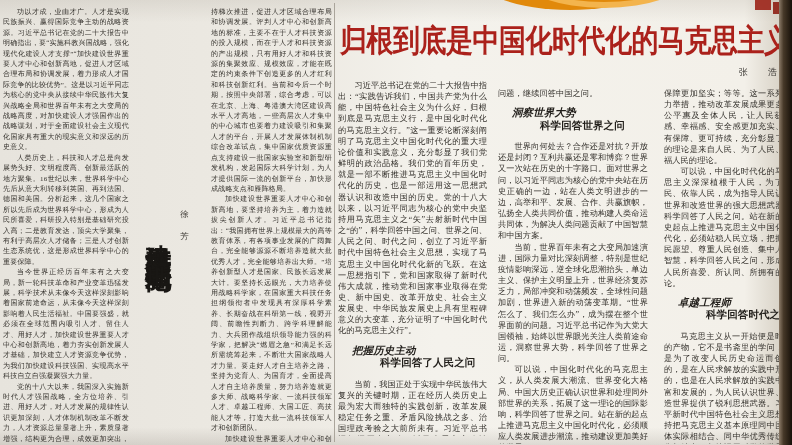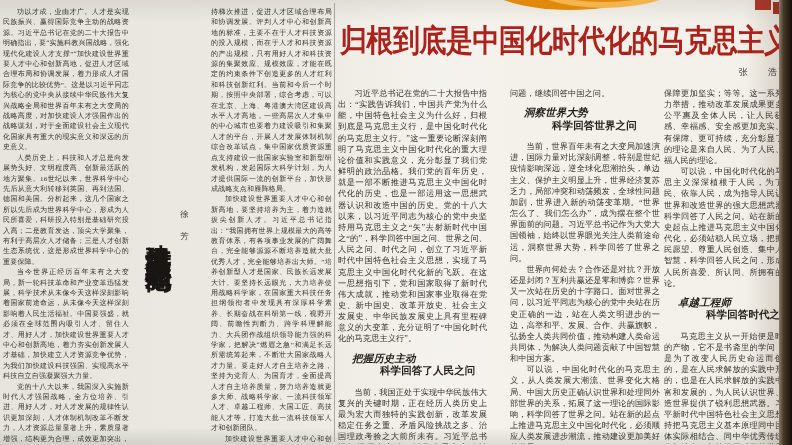--- a/index.html
+++ b/index.html
@@ -41,22 +41,22 @@
   .page-edge { position:absolute; left:779px; top:0; width:13px; height:445px;
     background:linear-gradient(90deg,#8d7c69 0%,#463828 35%,#171009 100%); }
 
   .main-headline { position:absolute; left:340px; top:20px; width:446px; height:40px;
     font-size:27px; font-weight:bold; color:#ab211b; white-space:nowrap;
     text-align:justify; text-align-last:justify; letter-spacing:-.5px;
     transform:scaleY(1.15); transform-origin:top left; }
   .right-author { position:absolute; left:340px; top:66px; width:446px; text-align:right;
     font-size:9px; letter-spacing:9px; color:#3b3834; }
 
-  #right-colA { left:338px; top:88px; width:149px; height:356px; }
-  #right-colB { left:510px; top:88px; width:150px; height:356px; }
+  #right-colA { left:338px; top:80px; width:149px; height:356px; }
+  #right-colB { left:498px; top:88px; width:150px; height:356px; }
   #right-colC { left:664px; top:88px; width:128px; height:356px; }
 
   .subhead { font-weight:bold; font-size:10.5px; line-height:13.5px; color:#211e1a;
              margin:7px 0 8px; }
   .subhead .l1 { display:block; padding-left:14px; text-indent:0;font-style:italic; }
   .subhead .l2 { display:block; padding-left:42px; text-indent:0;font-family:Liberation Mono, monospace; }
 </style>
 </head>
 <body>
 
@@ -99,22 +99,22 @@
   <p>当前，我国正处于实现中华民族伟大复兴的关键时期，正在经历人类历史上最为宏大而独特的实践创新，改革发展稳定任务之重、矛盾风险挑战之多、治国理政考验之大前所未有。习近平总书记把握历史主动，以马克思主义政治家、思想家、战略家的非凡理论勇气、卓越政治智慧、强烈使命担当，科学回答了中国之问。</p>
 
 </div>
 
 <div id="right-colB" class="col right-col">
   <p class="cont">问题，继续回答中国之问。</p>
   <div class="subhead">
     <span class="l1">洞察世界大势</span>
     <span class="l2">科学回答世界之问</span>
   </div>
+  <p>世界向何处去？合作还是对抗？开放还是封闭？互利共赢还是零和博弈？世界又一次站在历史的十字路口。面对世界之问，以习近平同志为核心的党中央站在历史正确的一边，站在人类文明进步的一边，高举和平、发展、合作、共赢旗帜，弘扬全人类共同价值，推动构建人类命运共同体，为解决人类问题贡献了中国智慧和中国方案。</p>
   <p>当前，世界百年未有之大变局加速演进，国际力量对比深刻调整，特别是世纪疫情影响深远，逆全球化思潮抬头，单边主义、保护主义明显上升，世界经济复苏乏力，局部冲突和动荡频发，全球性问题加剧，世界进入新的动荡变革期。“世界怎么了、我们怎么办”，成为摆在整个世界面前的问题。习近平总书记作为大党大国领袖，始终以世界眼光关注人类前途命运，洞察世界大势，科学回答了世界之问。</p>
-  <p>世界向何处去？合作还是对抗？开放还是封闭？互利共赢还是零和博弈？世界又一次站在历史的十字路口。面对世界之问，以习近平同志为核心的党中央站在历史正确的一边，站在人类文明进步的一边，高举和平、发展、合作、共赢旗帜，弘扬全人类共同价值，推动构建人类命运共同体，为解决人类问题贡献了中国智慧和中国方案。</p>
   <p>可以说，中国化时代化的马克思主义，从人类发展大潮流、世界变化大格局、中国大历史正确认识世界和处理同外部世界的关系，拓展了这一理论的国际影响，科学回答了世界之问。站在新的起点上推进马克思主义中国化时代化，必须顺应人类发展进步潮流，推动建设更加美好的世界。</p>
 
 </div>
 
 <div id="right-colC" class="col right-col">
   <p class="cont">保障更加坚实；等等。这一系列有力举措，推动改革发展成果更多更公平惠及全体人民，让人民获得感、幸福感、安全感更加充实、更有保障、更可持续，充分彰显了党的理论是来自人民、为了人民、造福人民的理论。</p>
   <p>可以说，中国化时代化的马克思主义深深植根于人民，为了人民、依靠人民，成为指导人民认识世界和改造世界的强大思想武器，科学回答了人民之问。站在新的历史起点上推进马克思主义中国化时代化，必须站稳人民立场，把握人民愿望、尊重人民创造、集中人民智慧，科学回答人民之问，形成为人民所喜爱、所认同、所拥有的理论。</p>
   <div class="subhead">
     <span class="l1">卓越工程师</span>
     <span class="l2">科学回答时代之问</span>

